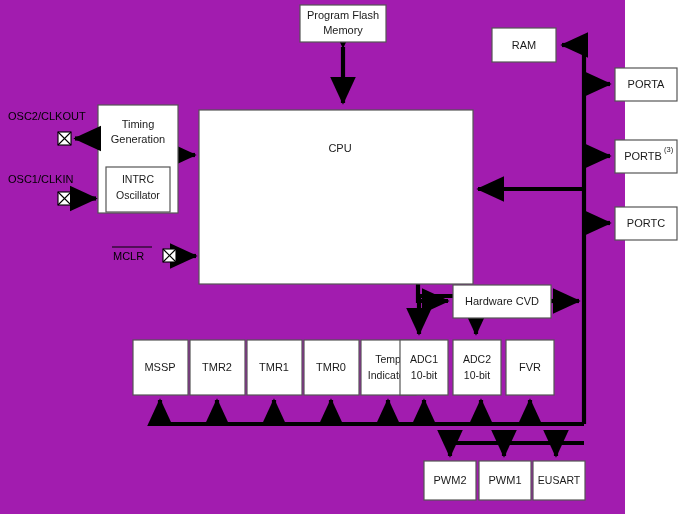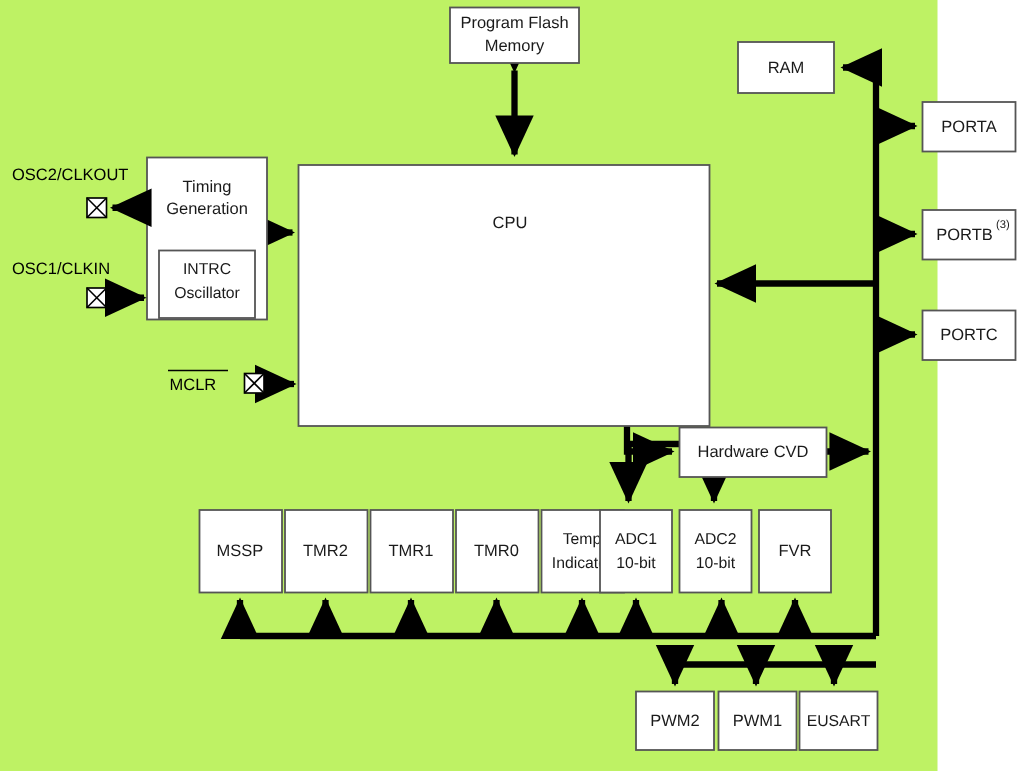--- a/index.html
+++ b/index.html
@@ -10,21 +10,21 @@
   body {
     width: 680px;
     height: 514px;
     font-family: "Liberation Sans", sans-serif;
     overflow: hidden;
   }
   #diagram-root {
     position: relative;
     width: 625px;
     height: 514px;
-    background: #bef264;
+    background: #a21caf;
   }
   svg#block-diagram {
     display: block;
     width: 680px;
     height: 514px;
   }
   .blk-rect {
     fill: #ffffff;
     stroke: #555555;
     stroke-width: 1.2;

